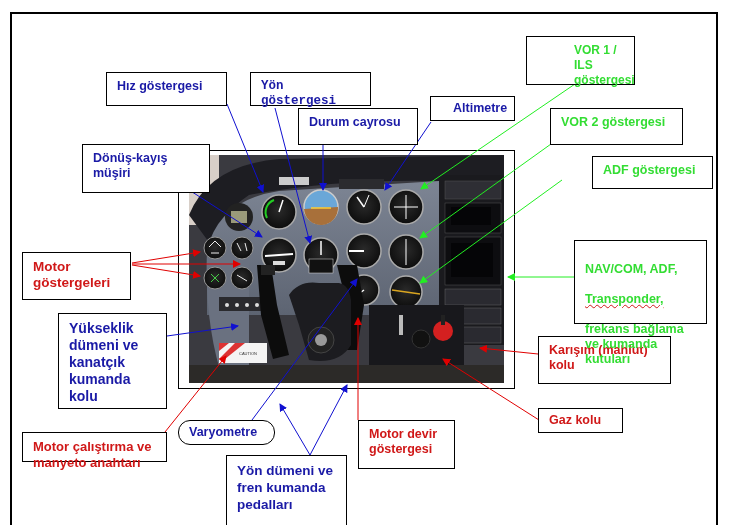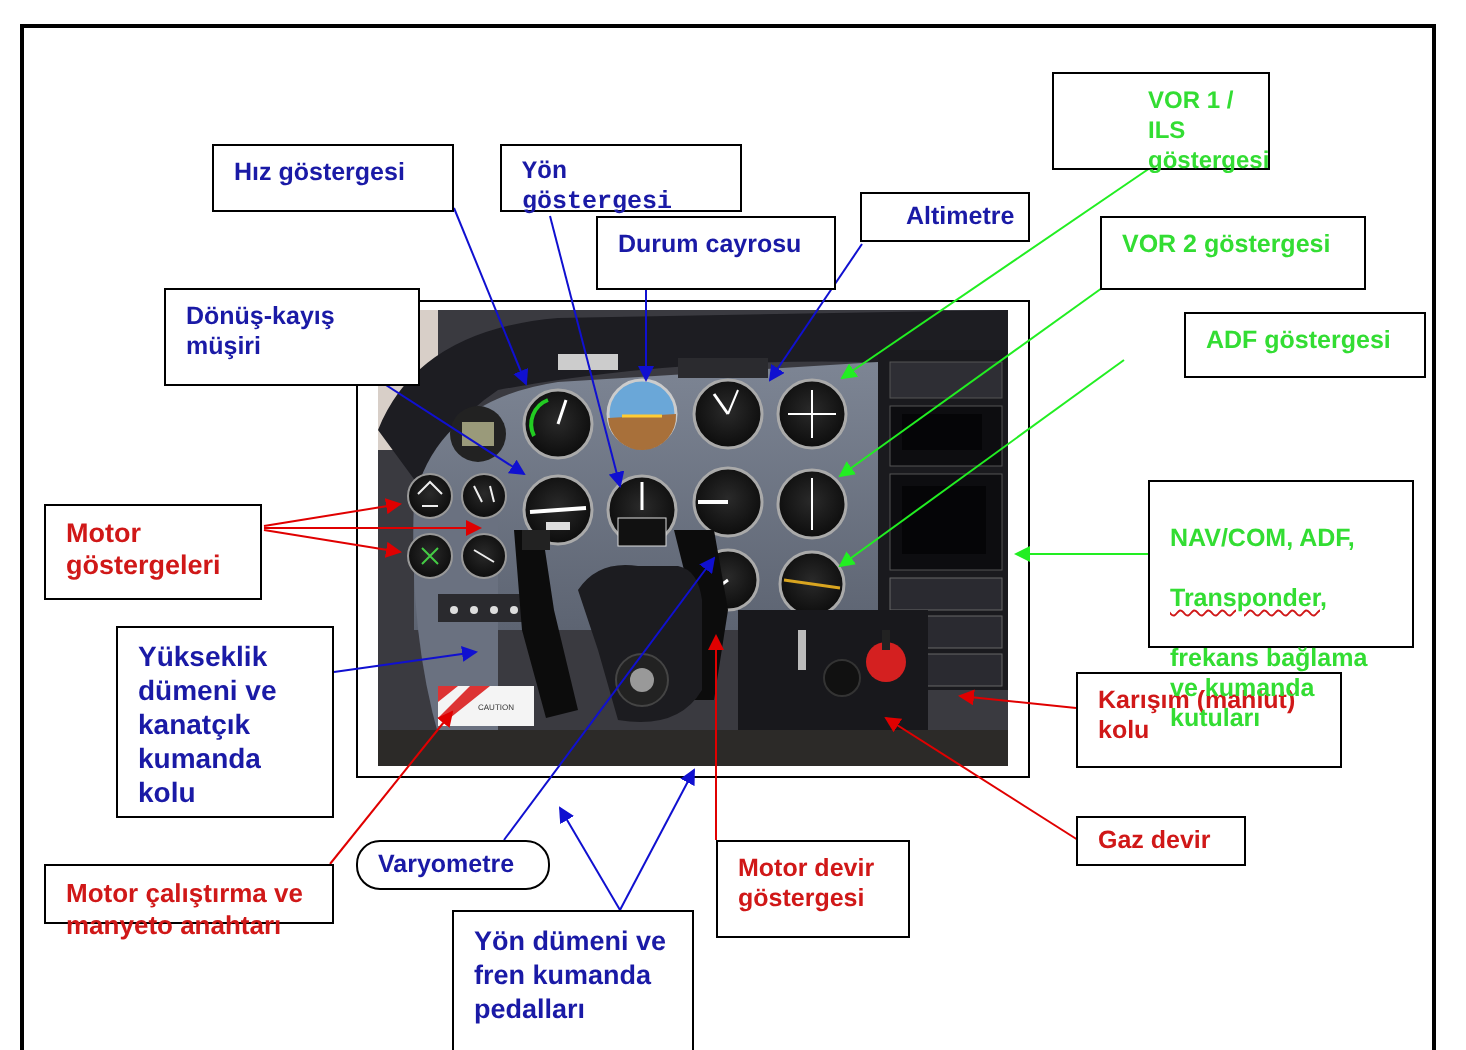--- a/index.html
+++ b/index.html
@@ -206,21 +206,21 @@
 <div class="lbl blue" style="left:226px;top:455px;width:121px;height:72px;line-height:17px;font-size:13.5px;border-bottom:none;">Yön dümeni ve
 fren kumanda
 pedalları</div>
 
 <div class="lbl red" style="left:22px;top:252px;width:109px;height:48px;line-height:16px;font-size:13.5px;">Motor
 göstergeleri</div>
 <div class="lbl red" style="left:22px;top:432px;width:145px;height:30px;line-height:16px;font-size:13px;">Motor çalıştırma ve
 manyeto anahtarı</div>
 <div class="lbl red" style="left:358px;top:420px;width:97px;height:49px;">Motor devir
 göstergesi</div>
-<div class="lbl red" style="left:538px;top:408px;width:85px;height:25px;padding-top:4px;">Gaz devir</div>
+<div class="lbl red" style="left:538px;top:408px;width:85px;height:25px;padding-top:4px;">Gaz kolu</div>
 <div class="lbl red" style="left:538px;top:336px;width:133px;height:48px;">Karışım (mahlut)
 kolu</div>
 
 <div class="lbl green" style="left:526px;top:36px;width:109px;height:49px;font-size:12px;padding-left:47px;">VOR 1 / ILS
 göstergesi</div>
 <div class="lbl green" style="left:550px;top:108px;width:133px;height:37px;">VOR 2 göstergesi</div>
 <div class="lbl green" style="left:592px;top:156px;width:121px;height:33px;">ADF göstergesi</div>
 <div class="lbl green" style="left:574px;top:240px;width:133px;height:84px;">
   <div>NAV/COM, ADF,</div>
   <div class="squig">Transponder,</div>

